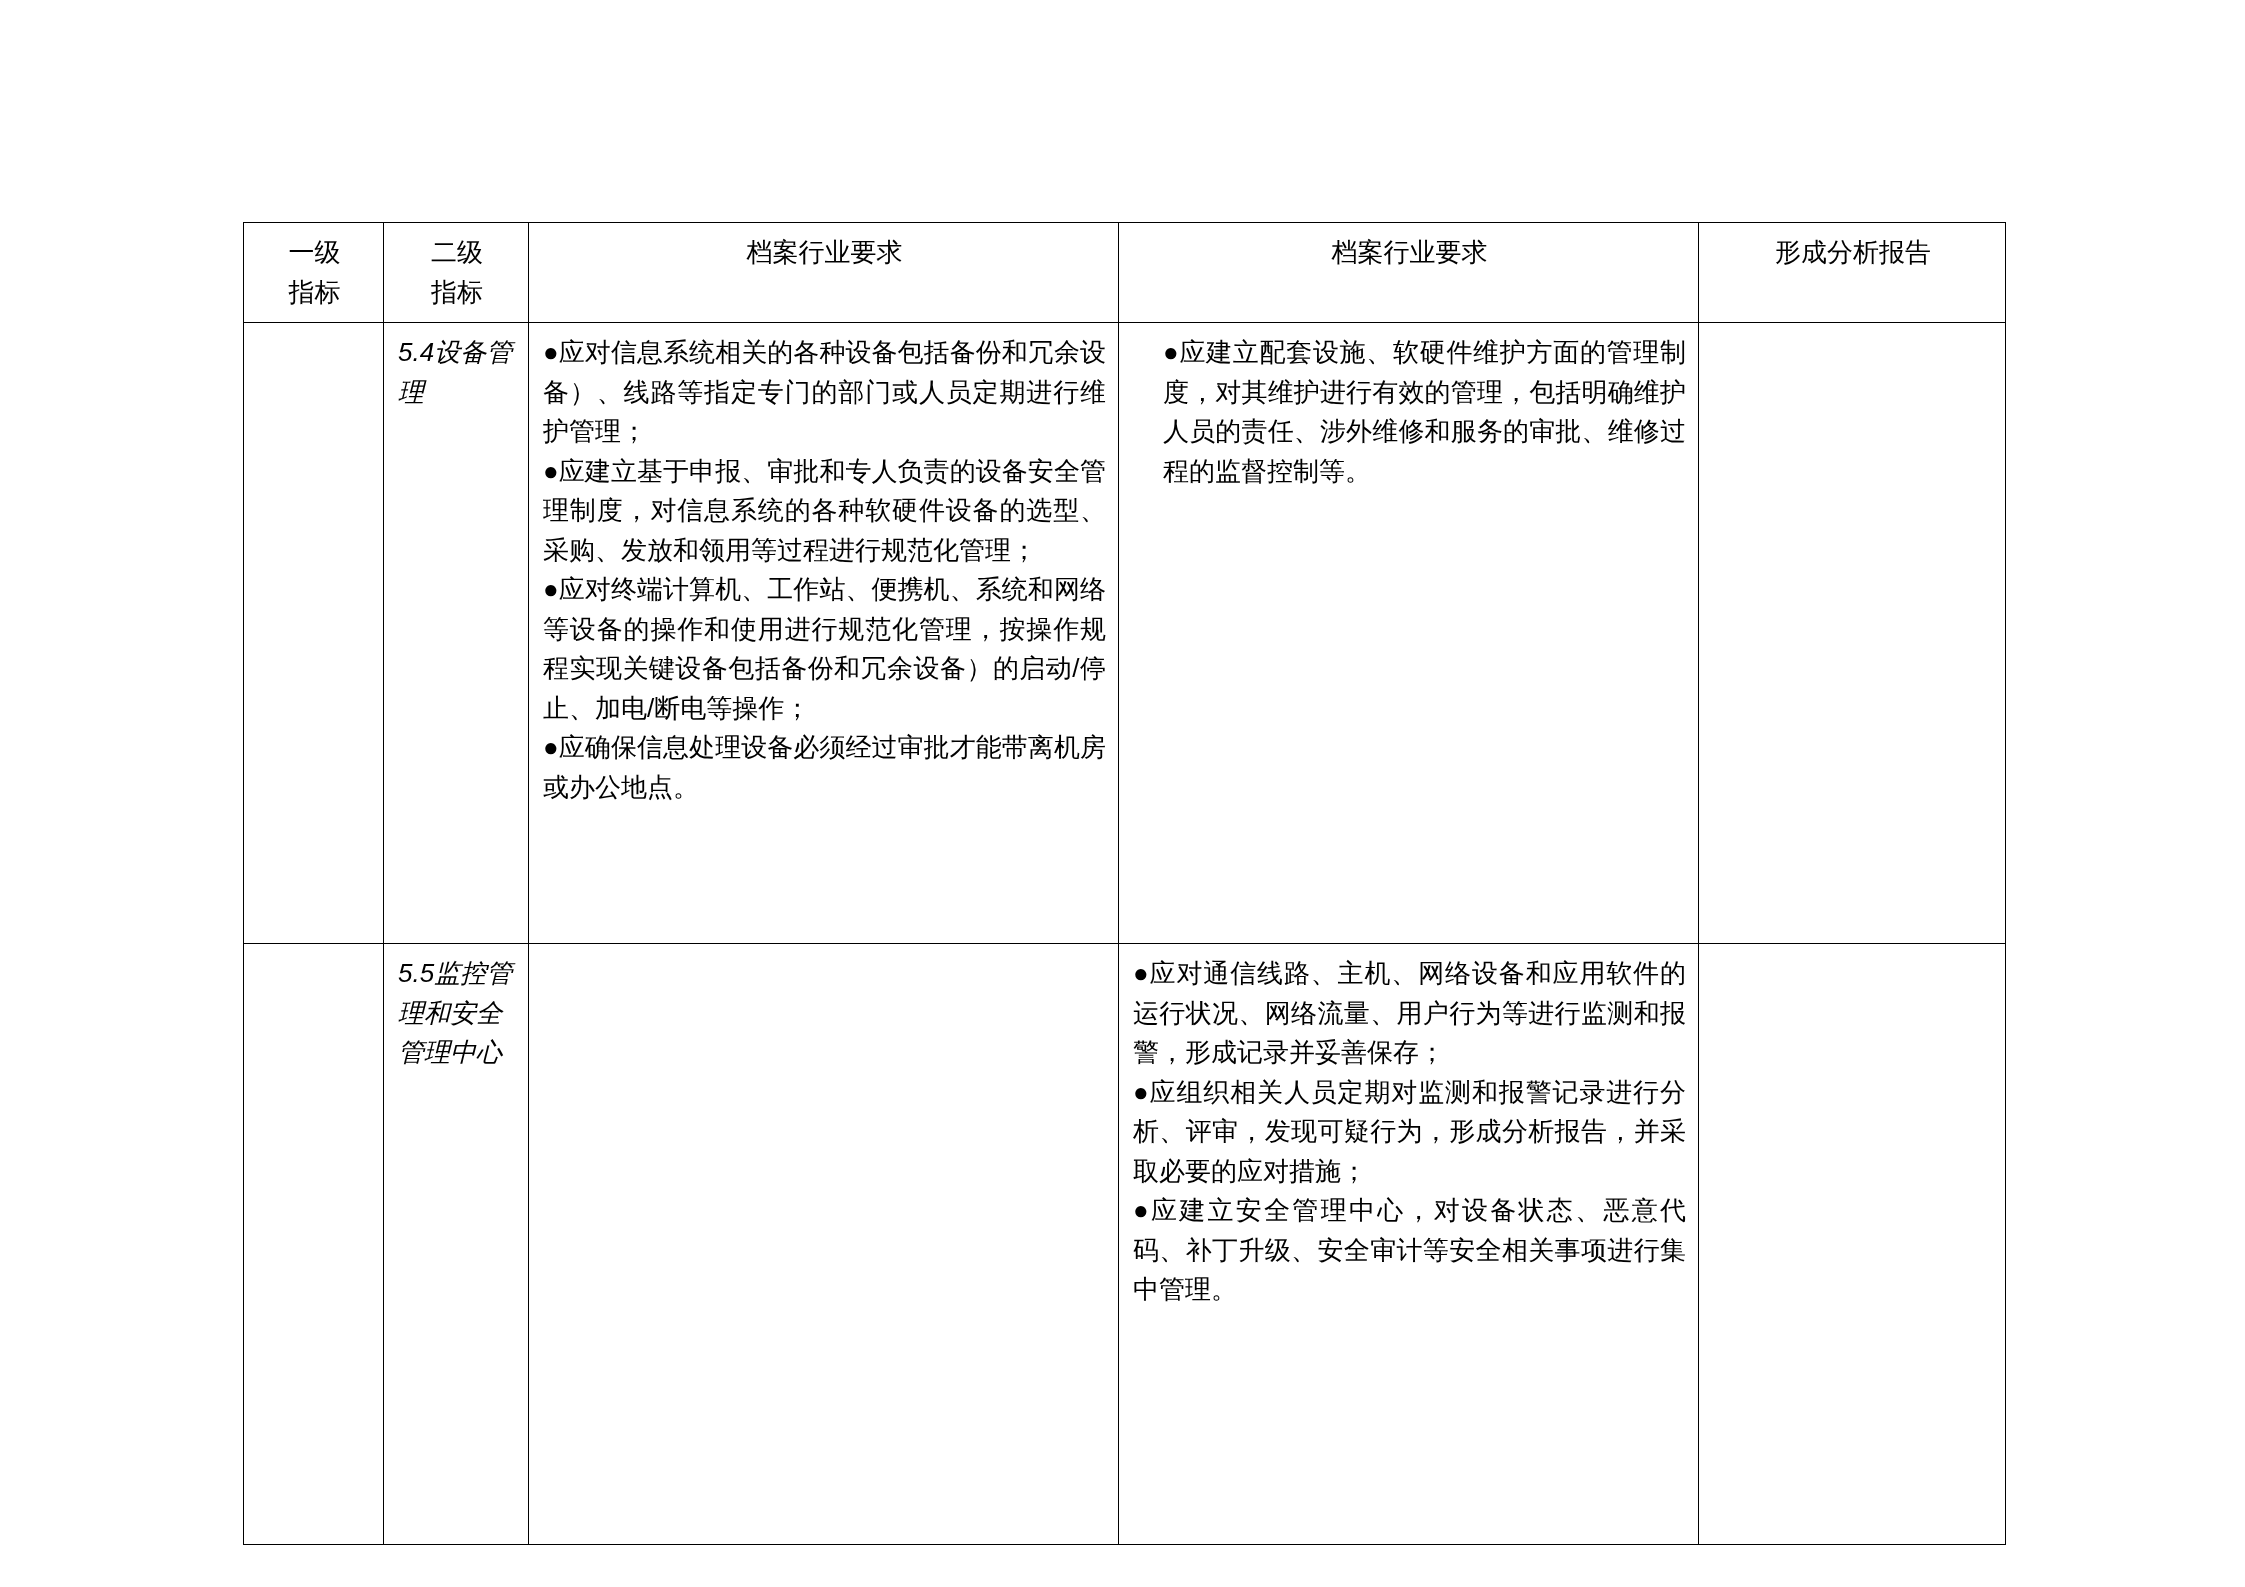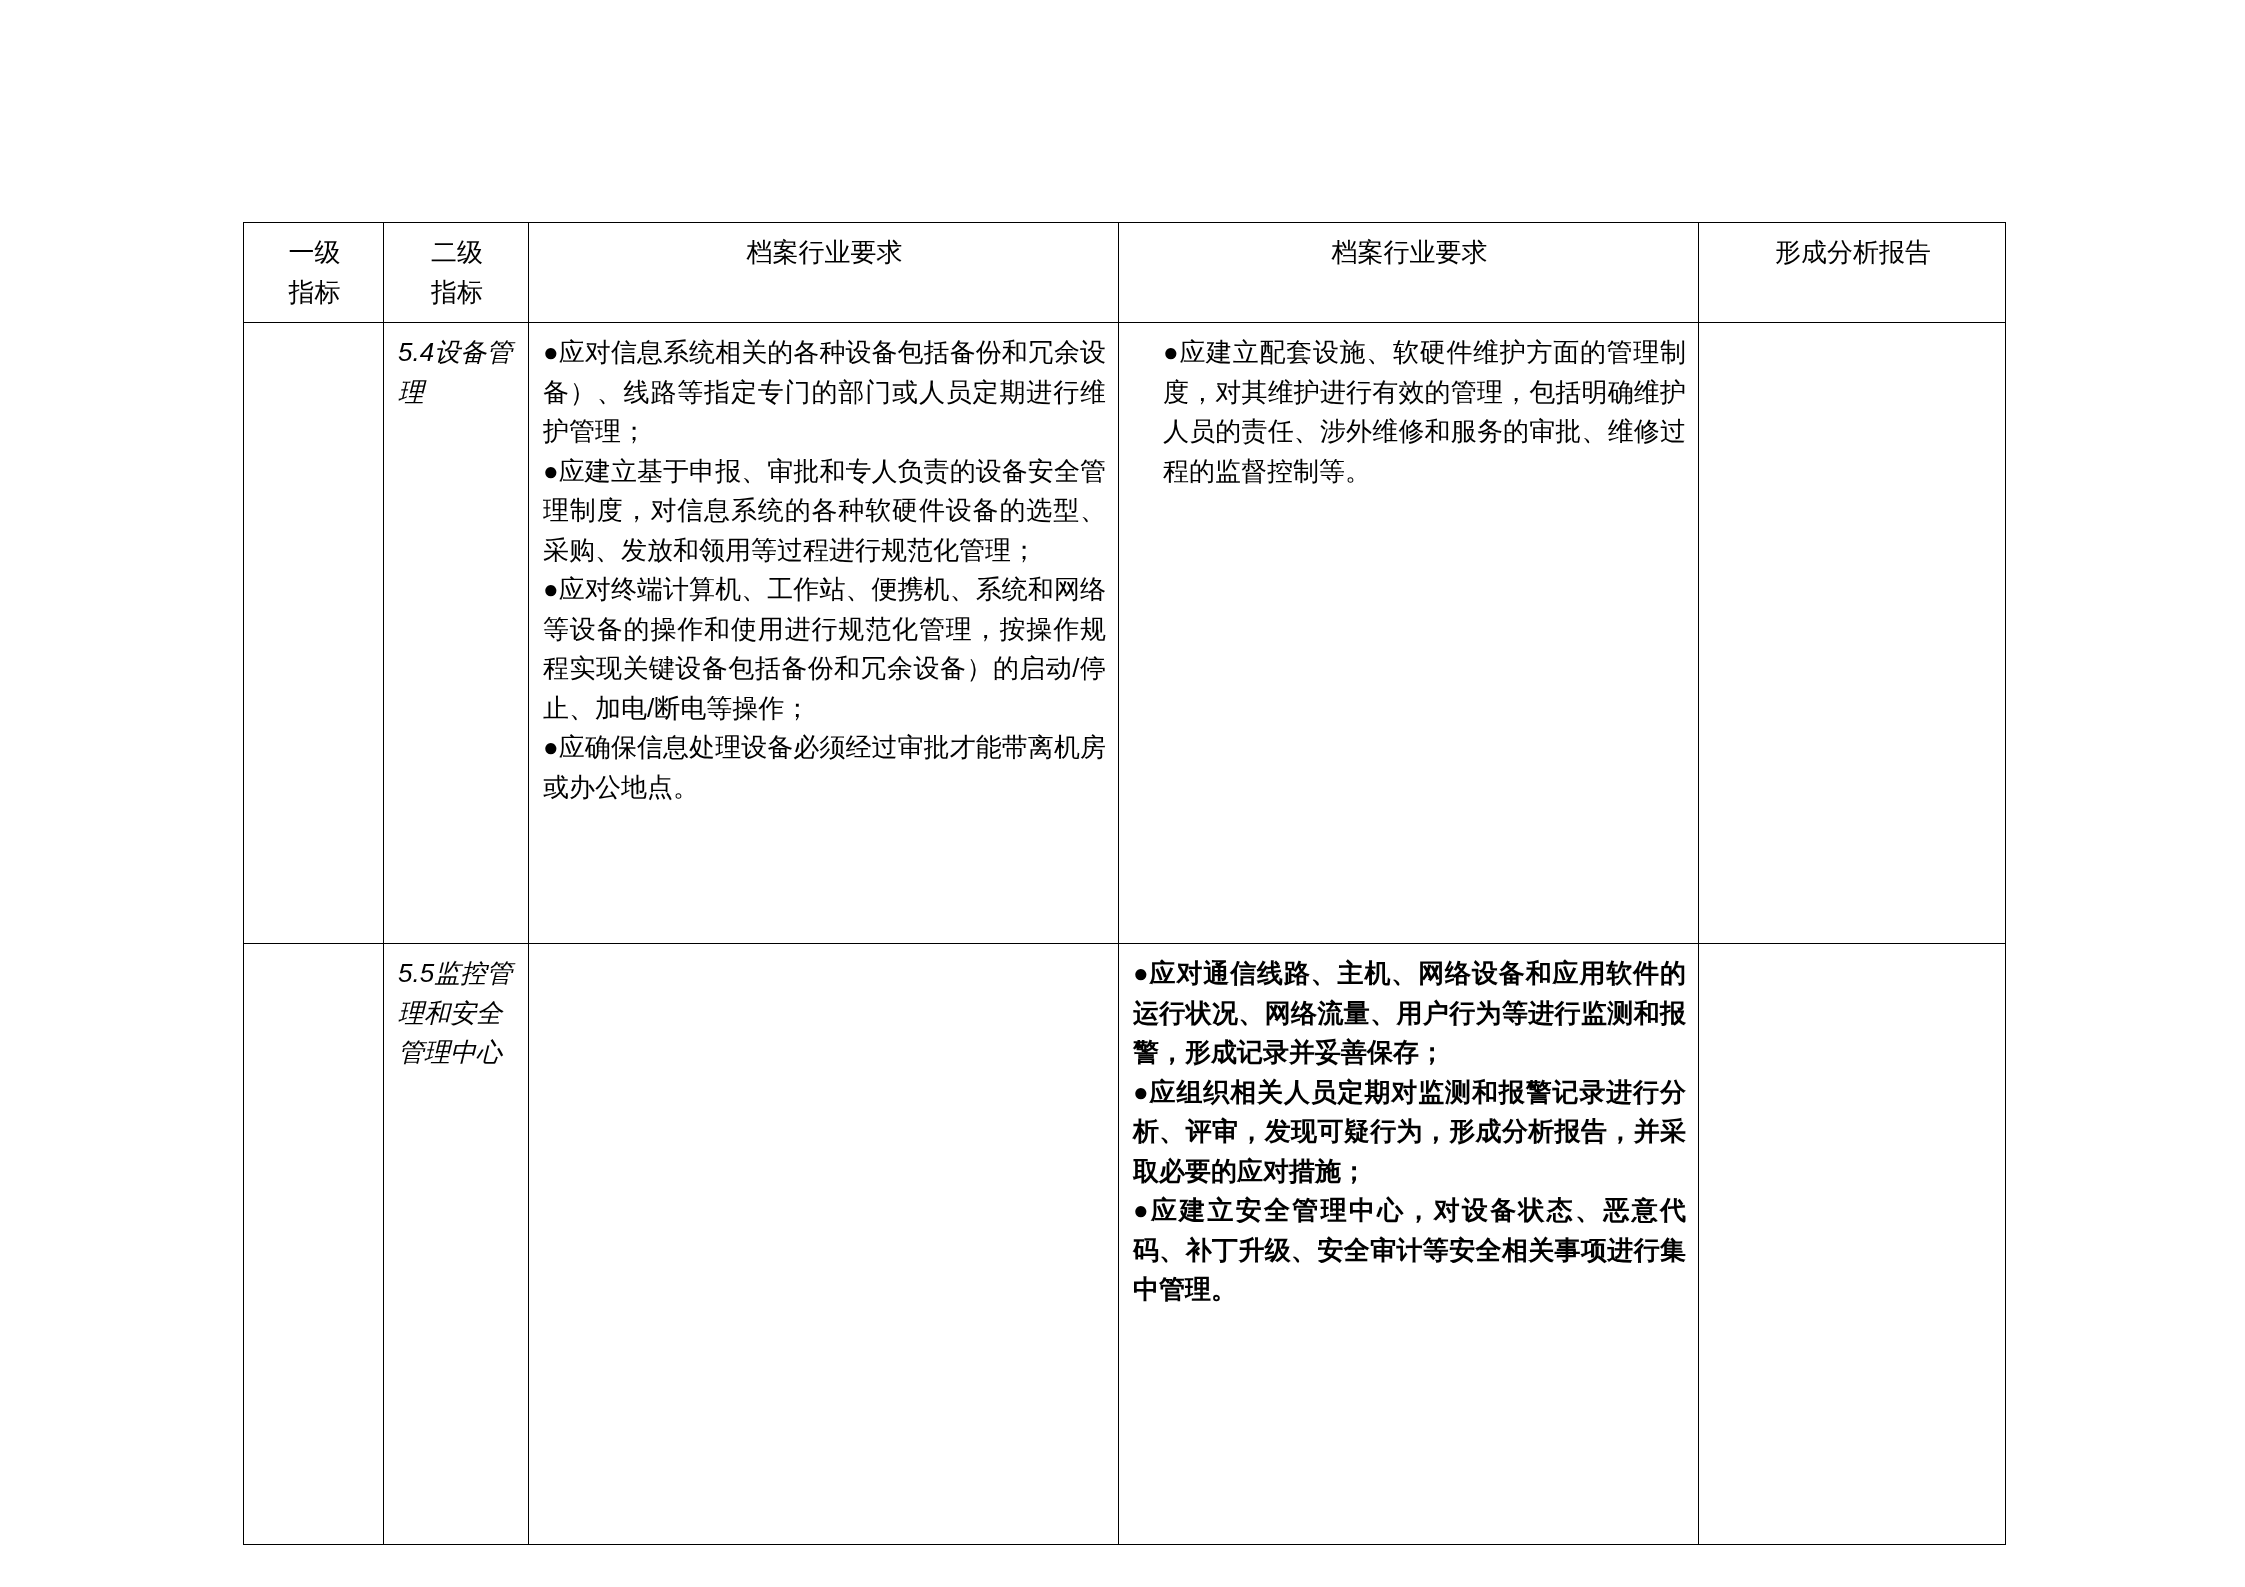--- a/index.html
+++ b/index.html
@@ -115,20 +115,20 @@
 ●应确保信息处理设备必须经过审批才能带离机房或办公地点。</td>
         <td class="cell-body mid-align" style="white-space: pre-wrap; padding-left: 44px;">●应建立配套设施、软硬件维护方面的管理制度，对其维护进行有效的管理，包括明确维护人员的责任、涉外维修和服务的审批、维修过程的监督控制等。</td>
         <td class="cell-body"></td>
       </tr>
       <tr class="row-2">
         <td></td>
         <td class="cell-label mid-align">
           <span>5.5监控管理和安全管理中心</span>
         </td>
         <td class="cell-body"></td>
-        <td class="cell-body mid-align" style="white-space: pre-wrap; font-weight: bold;">●应对通信线路、主机、网络设备和应用软件的运行状况、网络流量、用户行为等进行监测和报警，形成记录并妥善保存；
+        <td class="cell-body mid-align" style="white-space: pre-wrap;">●应对通信线路、主机、网络设备和应用软件的运行状况、网络流量、用户行为等进行监测和报警，形成记录并妥善保存；
 ●应组织相关人员定期对监测和报警记录进行分析、评审，发现可疑行为，形成分析报告，并采取必要的应对措施；
 ●应建立安全管理中心，对设备状态、恶意代码、补丁升级、安全审计等安全相关事项进行集中管理。</td>
         <td class="cell-body"></td>
       </tr>
     </tbody>
   </table>
 </div>
 
 </body></html>

